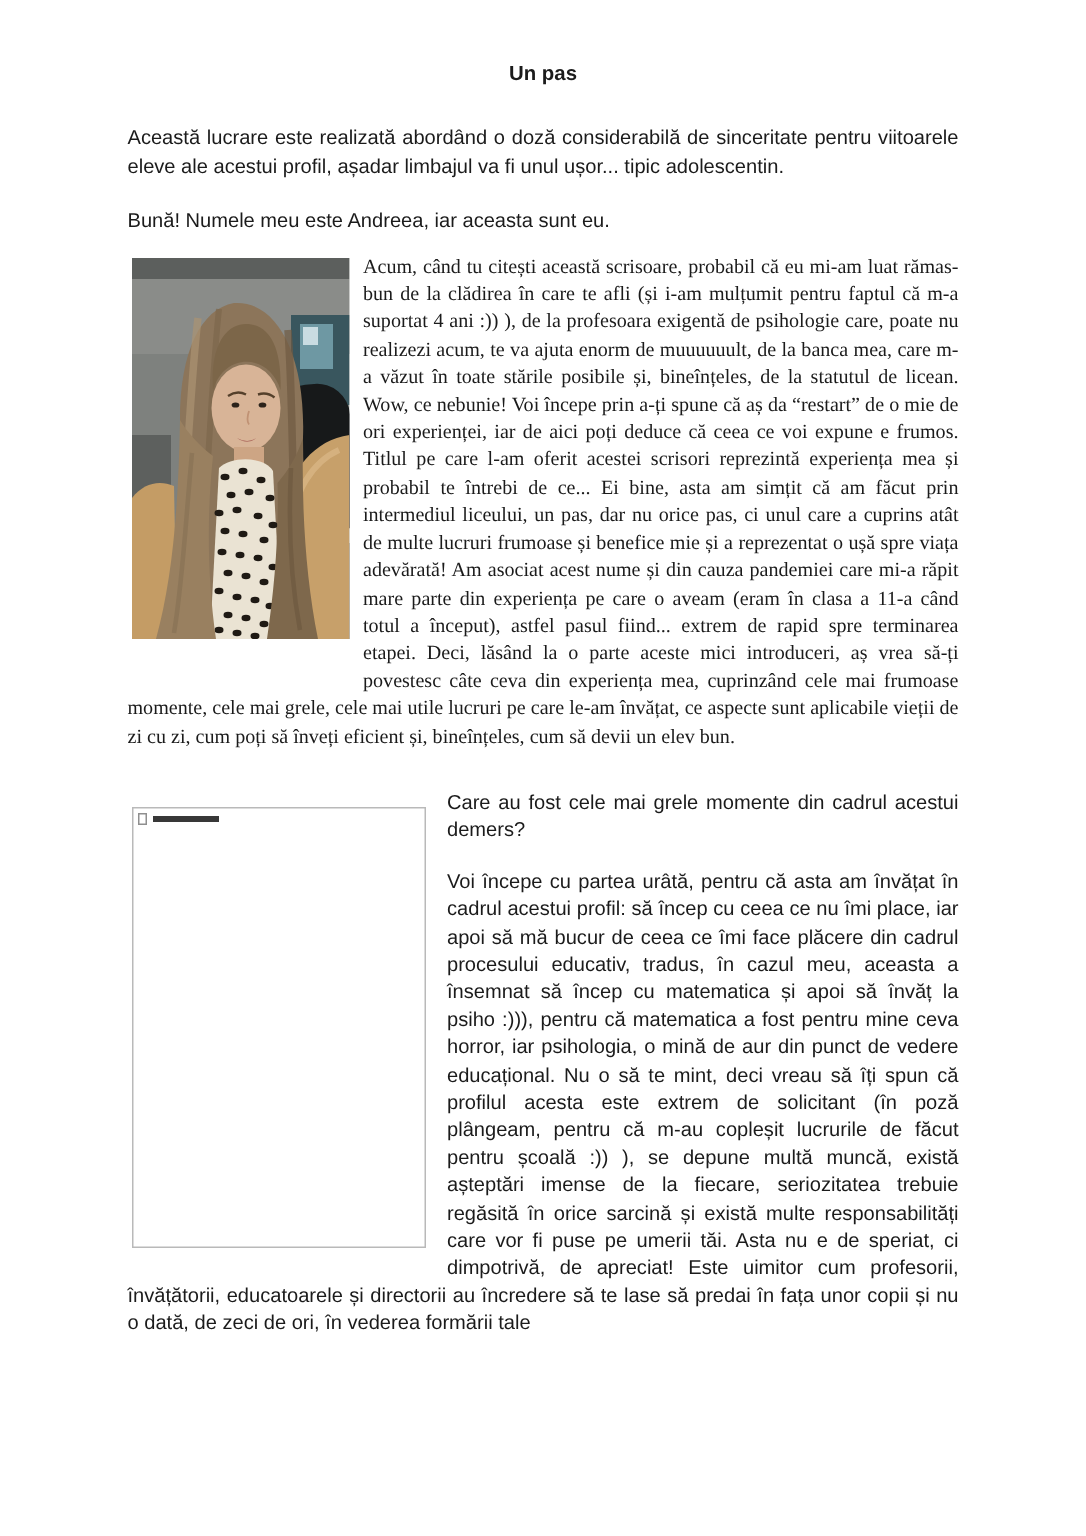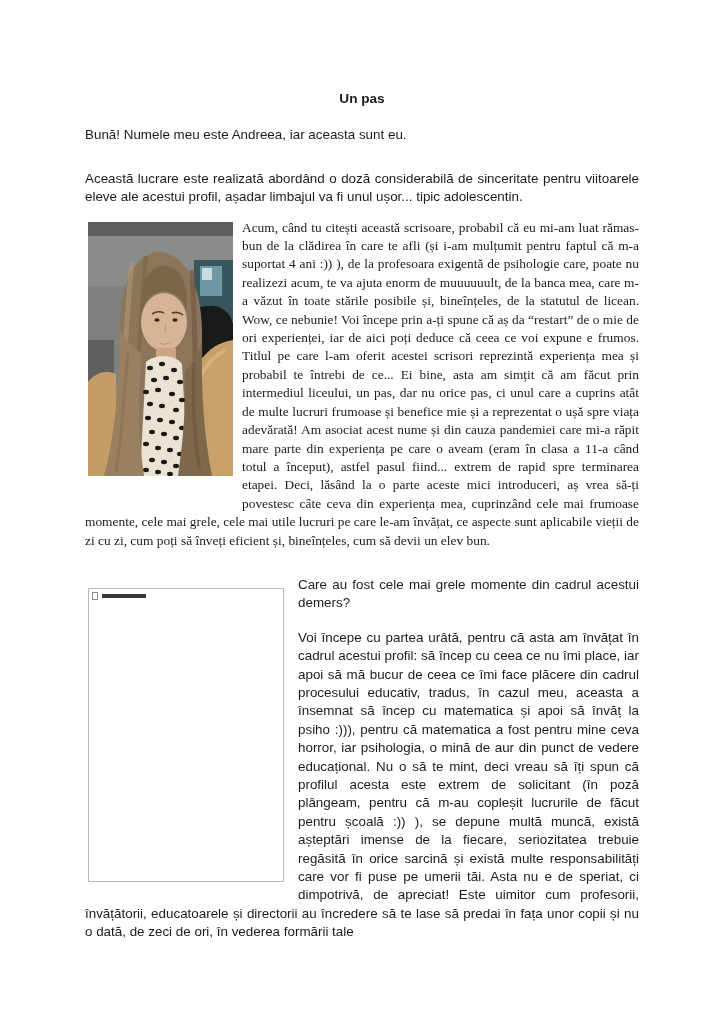--- a/index.html
+++ b/index.html
@@ -1,21 +1,21 @@
 <!DOCTYPE html>
 <html><head>
 <meta charset="utf-8">
 <style>
   html,body{margin:0;padding:0;background:#ffffff;}
   .page{
     position:relative;
     width:724px;height:1024px;
     background:#ffffff;
     box-sizing:border-box;
-    padding:90px 85px 30px 85px;
+    padding:40px 85px 30px 85px;
     font-family:"Liberation Sans", sans-serif;
     font-size:13.4px;
     line-height:18.4px;
     color:#1b1b1b;
     text-align:justify;
     overflow:hidden;
   }
   h1.doc-title{
     font-size:13.6px;
     line-height:18.4px;
@@ -64,23 +64,23 @@
     background:#383838;
   }
 </style>
 </head>
 <body>
 
 <div class="page">
 
   <h1 class="doc-title">Un pas</h1>
 
+  <p class="para intro">Această lucrare este realizată abordând o doză considerabilă de sinceritate pentru viitoarele eleve ale acestui profil, așadar limbajul va fi unul ușor... tipic adolescentin.</p>
+
   <p class="para greeting">Bună! Numele meu este Andreea, iar aceasta sunt eu.</p>
-
-  <p class="para intro">Această lucrare este realizată abordând o doză considerabilă de sinceritate pentru viitoarele eleve ale acestui profil, așadar limbajul va fi unul ușor... tipic adolescentin.</p>
 
   <div class="section section1">
     <div class="photo-float">
       <svg viewBox="0 0 145 254" preserveAspectRatio="none" xmlns="http://www.w3.org/2000/svg">
         <rect width="145" height="254" fill="#7e817e"></rect>
         <rect width="145" height="14" fill="#5c5f5d"></rect>
         <rect y="14" width="145" height="50" fill="#8a8c89"></rect>
         <rect x="106" y="38" width="39" height="60" fill="#39565e"></rect>
         <rect x="112" y="44" width="22" height="30" fill="#6e98a3"></rect>
         <rect x="114" y="46" width="10" height="12" fill="#c9dce2"></rect>

